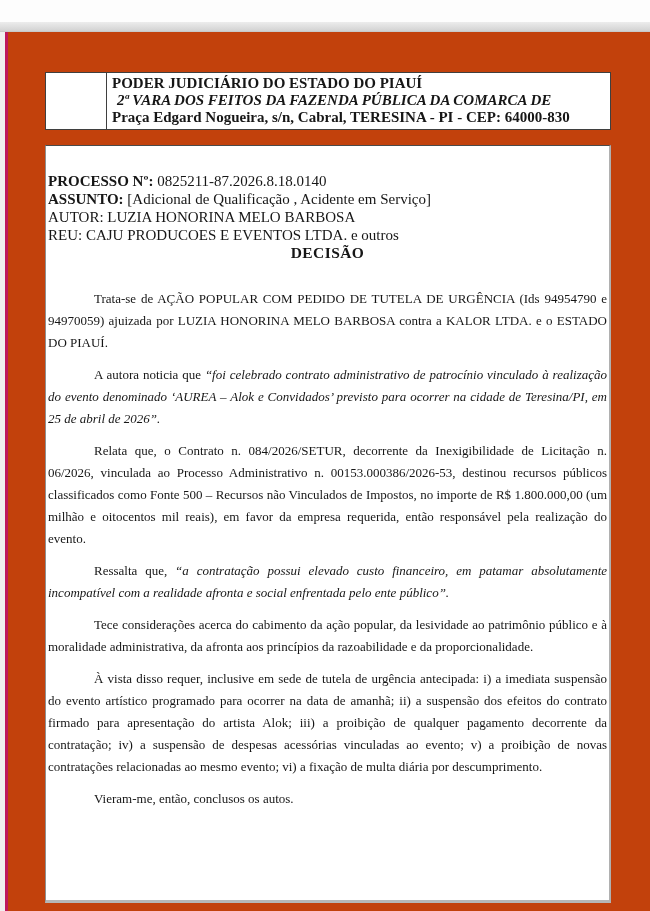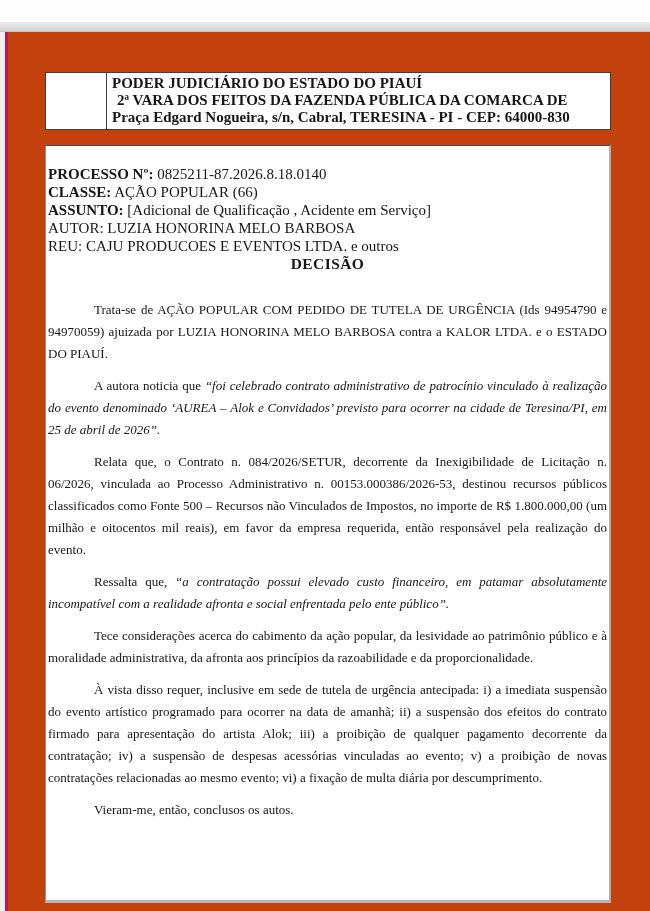--- a/index.html
+++ b/index.html
@@ -42,35 +42,35 @@
     border-right: 1px solid #3f3f3f;
     flex: 0 0 60px;
   }
   .court-cell {
     flex: 1 1 auto;
     padding: 2px 5px 3px 5px;
     font-size: 15px;
     line-height: 17px;
   }
   .court-line { font-weight: bold; white-space: nowrap; }
-  .court-line.indent { padding-left: 5px; }
+  .court-line.indent { padding-left: 5px; font-style: italic; }
   .court-address { font-weight: bold; white-space: nowrap; }
   .content-box {
     position: absolute; left: 37px; top: 113px; width: 566px; height: 758px;
     box-sizing: border-box;
     border-top: 1px solid #4a4a4a;
     border-left: 1px solid #8f8f8f;
     border-right: 2px solid #b0b0b0;
     border-bottom: 3px solid #b6b6b6;
     padding: 0 2px;
     background: #ffffff;
     overflow: hidden;
   }
   .case-info {
-    margin-top: 19px;
+    margin-top: 26px;
     font-size: 15px;
     line-height: 18px;
   }
   .case-info-line b { font-weight: bold; }
   .decision-title {
     text-align: center;
     font-weight: bold;
     font-size: 15.5px;
     letter-spacing: 0.4px;
   }
@@ -100,21 +100,20 @@
           <div class="court-line">PODER JUDICIÁRIO DO ESTADO DO PIAUÍ</div>
           <div class="court-line indent">2ª VARA DOS FEITOS DA FAZENDA PÚBLICA DA COMARCA DE</div>
         </div>
       <div class="court-address">Praça Edgard Nogueira, s/n, Cabral, TERESINA - PI - CEP: 64000-830</div>
     </div>
   </div>
 
   <div class="content-box">
     <div class="case-info" id="case-info">
         <div class="case-info-line"><b>PROCESSO Nº:</b><span> 0825211-87.2026.8.18.0140</span></div>
-        <div class="case-info-line"><b>CLASSE:</b><span> AÇÃO POPULAR (66)</span></div>
         <div class="case-info-line"><b>ASSUNTO:</b><span> [Adicional de Qualificação , Acidente em Serviço]</span></div>
         <div class="case-info-line"><span>AUTOR: LUZIA HONORINA MELO BARBOSA</span></div>
         <div class="case-info-line"><span>REU: CAJU PRODUCOES E EVENTOS LTDA. e outros</span></div>
       </div>
     <div class="decision-title">DECISÃO</div>
     <div class="decision-body" id="decision-body">
         <p><span>Trata-se de AÇÃO POPULAR COM PEDIDO DE TUTELA DE URGÊNCIA (Ids 94954790 e 94970059) ajuizada por LUZIA HONORINA MELO BARBOSA contra a KALOR LTDA. e o ESTADO DO PIAUÍ.</span></p>
         <p><span>A autora noticia que </span><span class="italic">“foi celebrado contrato administrativo de patrocínio vinculado à realização do evento denominado ‘AUREA – Alok e Convidados’ previsto para ocorrer na cidade de Teresina/PI, em 25 de abril de 2026”.</span></p>
         <p><span>Relata que, o Contrato n. 084/2026/SETUR, decorrente da Inexigibilidade de Licitação n. 06/2026, vinculada ao Processo Administrativo n. 00153.000386/2026-53, destinou recursos públicos classificados como Fonte 500 – Recursos não Vinculados de Impostos, no importe de R$ 1.800.000,00 (um milhão e oitocentos mil reais), em favor da empresa requerida, então responsável pela realização do evento.</span></p>
         <p><span>Ressalta que, </span><span class="italic">“a contratação possui elevado custo financeiro, em patamar absolutamente incompatível com a realidade afronta e social enfrentada pelo ente público”.</span></p>

